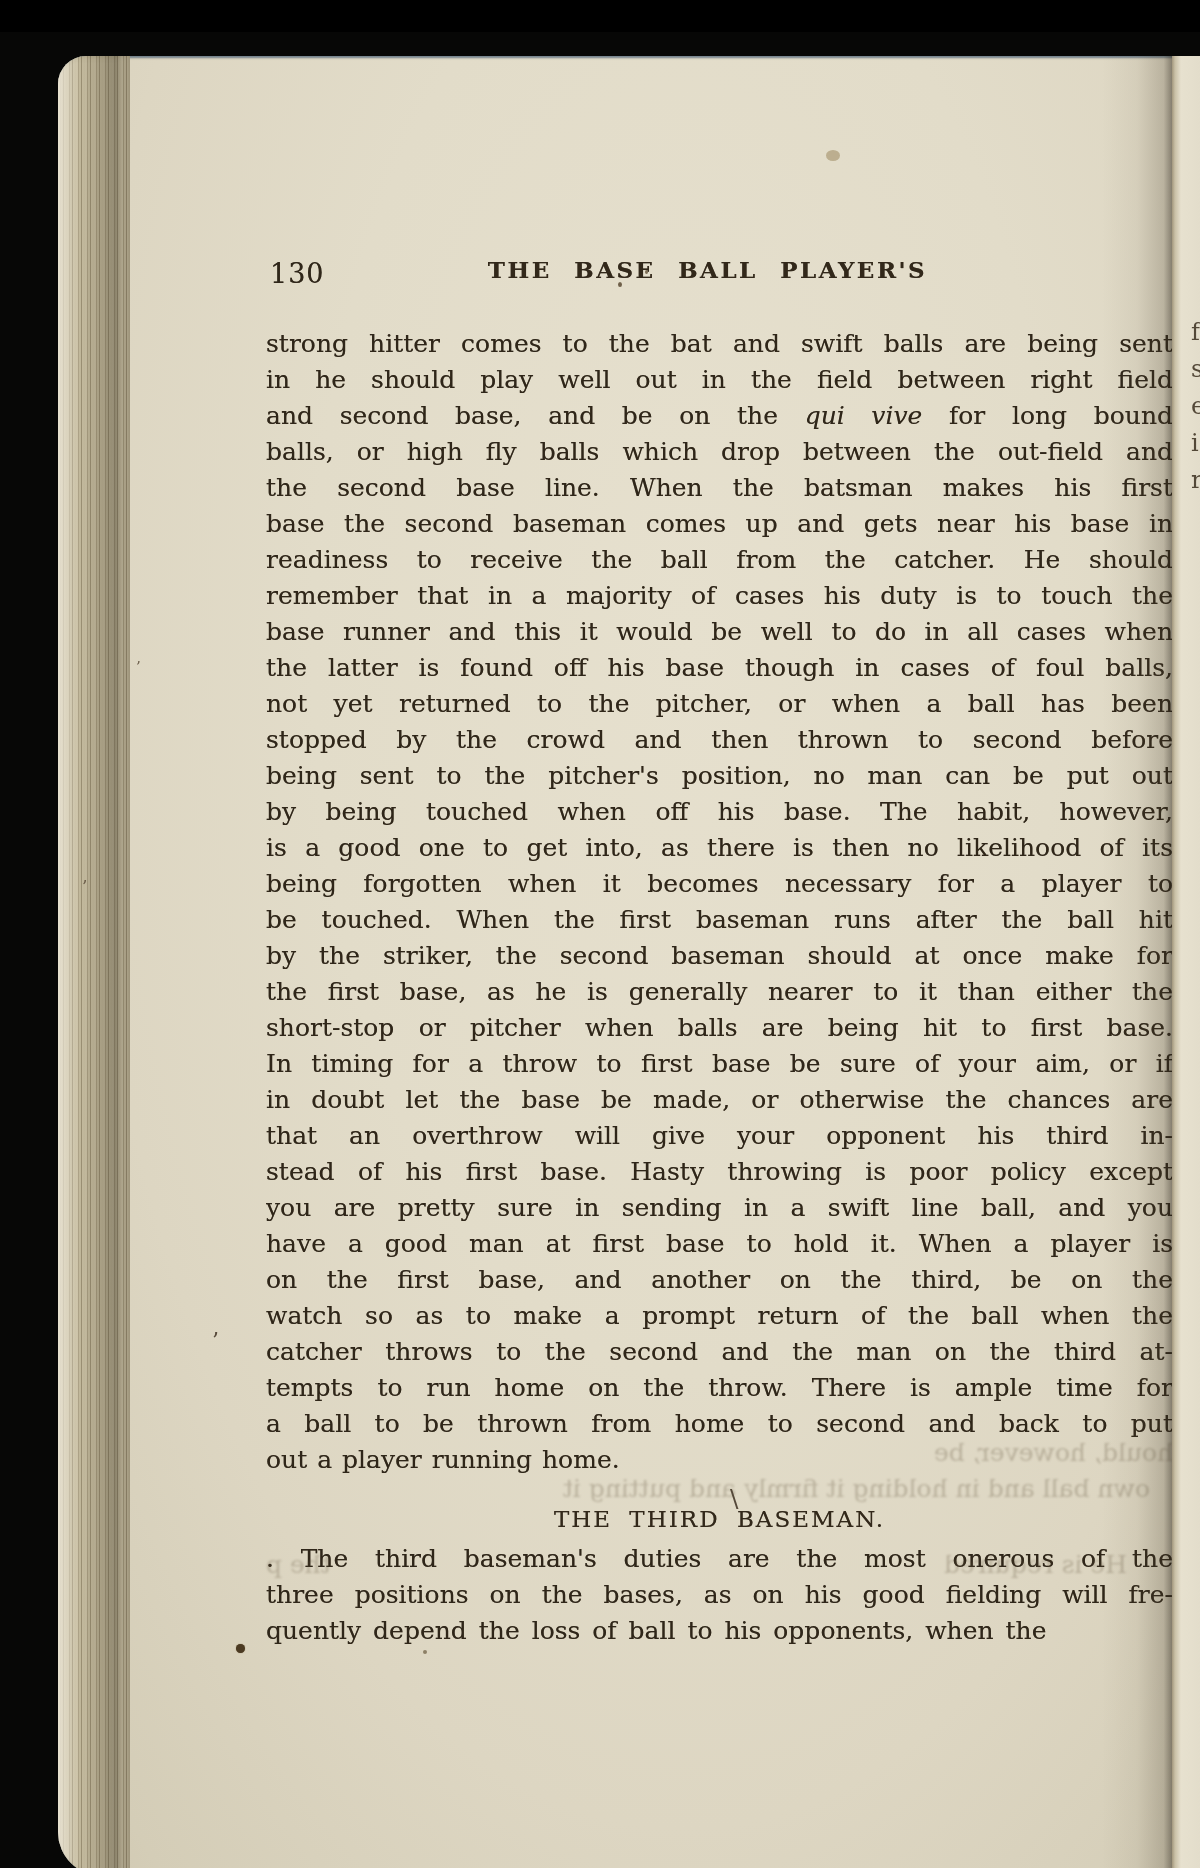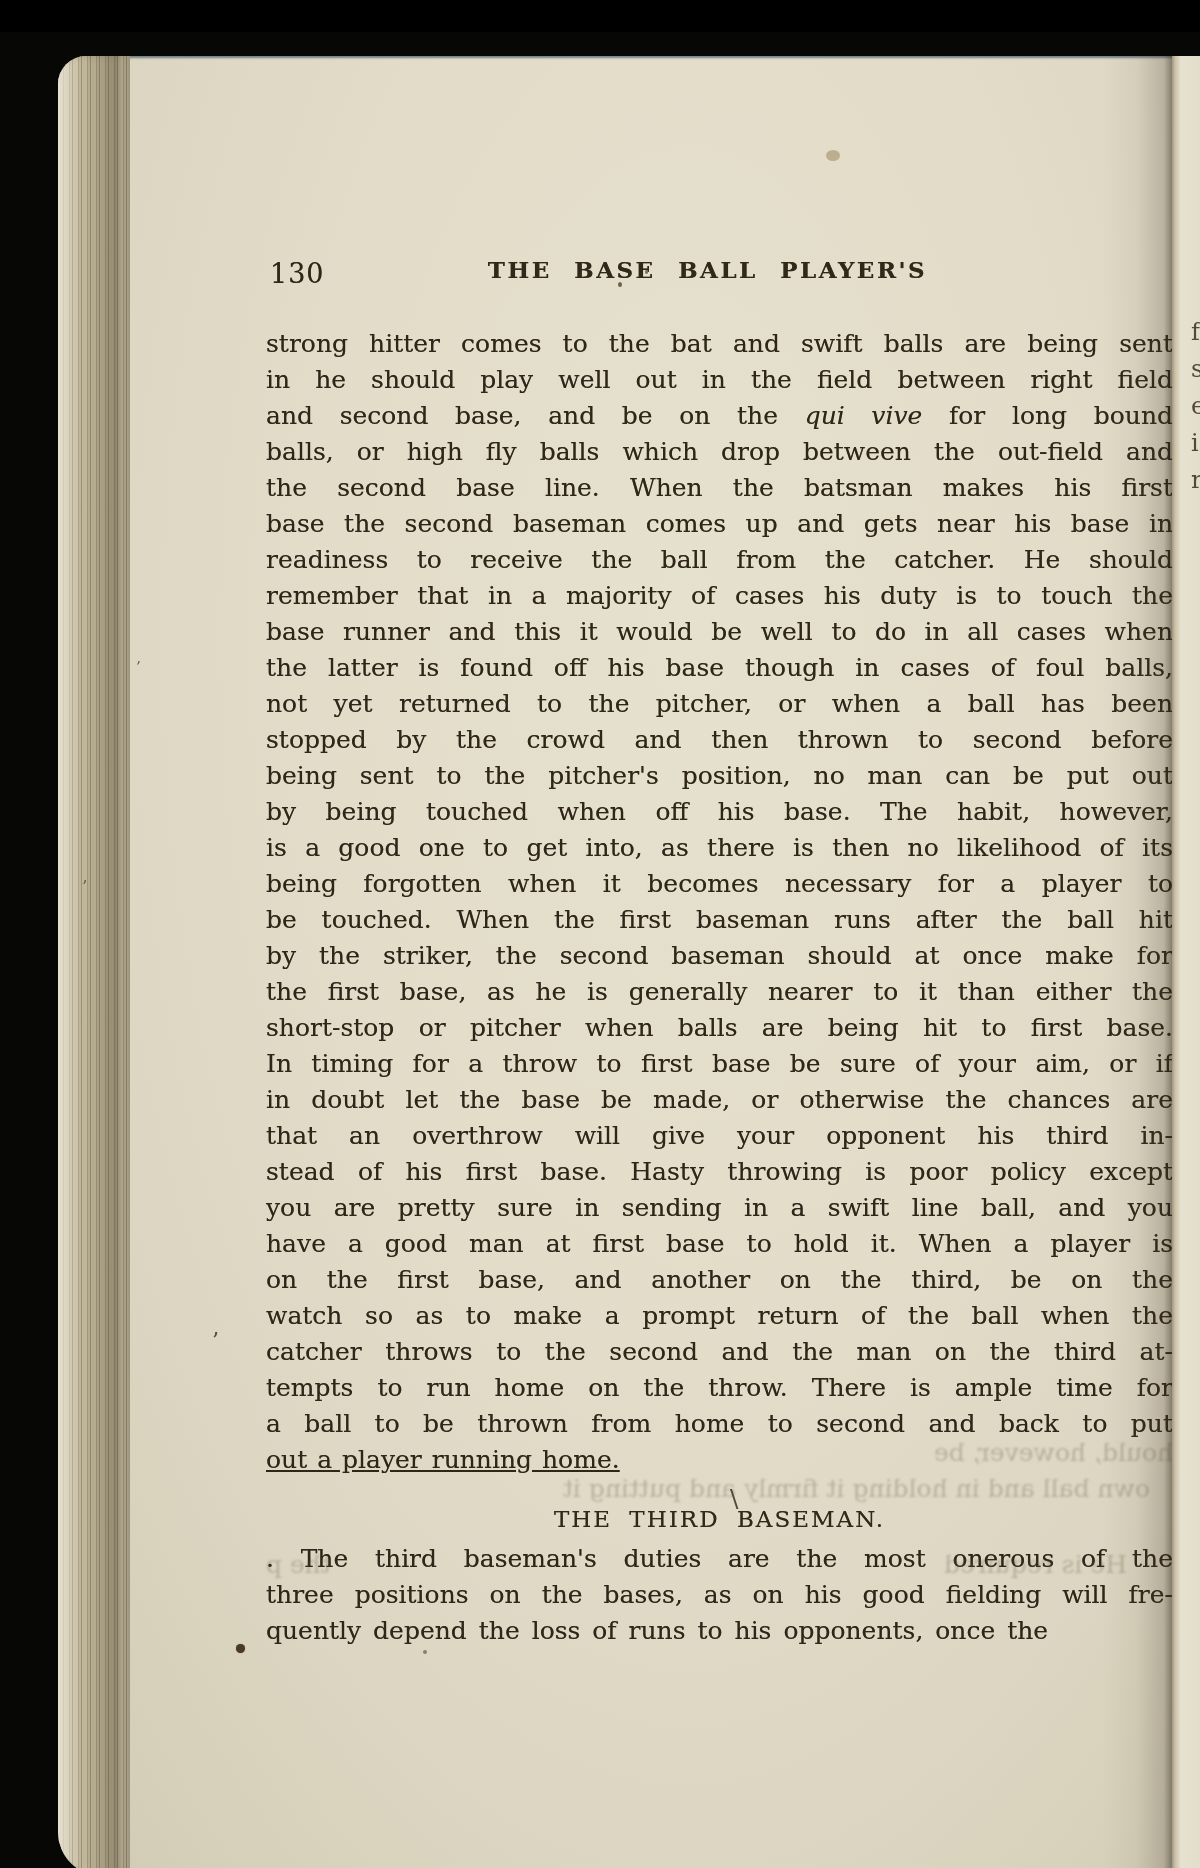--- a/index.html
+++ b/index.html
@@ -59,21 +59,21 @@
     color:#32281a; text-shadow:0 0 .6px rgba(50,40,26,.6);
   }
   
   .body { position:absolute; left:208px; top:270px; width:907px; }
   .tline {
     height:36px; line-height:36px; font-size:25px; color:#2f2619;
     text-align:justify; text-align-last:justify; overflow:hidden;
     text-shadow:0 0 .55px rgba(47,38,25,.55); white-space:normal;
   }
   .tline i { }
-  .lastline { text-align:left; text-align-last:left; word-spacing:2px;text-decoration:underline; }
+  .lastline { text-align:left; text-align-last:left; word-spacing:2px; }
   .p2last { text-align:left; text-align-last:left; word-spacing:4px; }
   .sechead {
     margin:25px 0 6px 0; line-height:32px; font-size:23px; font-weight:normal;
     text-align:center; letter-spacing:2px; word-spacing:8px; color:#32281a;
     text-shadow:0 0 .6px rgba(50,40,26,.6);
   }
   
   .bleed {
     position:absolute; transform:scaleX(-1); color:rgba(100,86,62,.30);
     filter:blur(1.1px); font-size:25px; line-height:34px; white-space:nowrap;
@@ -149,21 +149,21 @@
       <div class="bleed bleed-b">own ball and in holding it firmly and putting it</div>
       <div class="bleed bleed-c">the p</div>
       <div class="bleed bleed-d">He is required</div>
 
       <h2 class="sechead">THE THIRD BASEMAN.</h2>
 
       <div class="para">
           <div class="tline">. The third baseman's duties are the most onerous of the</div>
           <div class="tline">three positions on the bases, as on his good fielding will fre-</div>
         </div>
-      <div class="tline p2last">quently depend the loss of runs to his opponents, once the</div>
+      <div class="tline p2last">quently depend the loss of ball to his opponents, when the</div>
     </div>
 
     <div class="right-fold"></div>
     <div class="next-page">
       <div class="frag-col">
           <div class="frag">fa</div>
           <div class="frag">s</div>
           <div class="frag">e</div>
           <div class="frag">i</div>
           <div class="frag">r</div>

